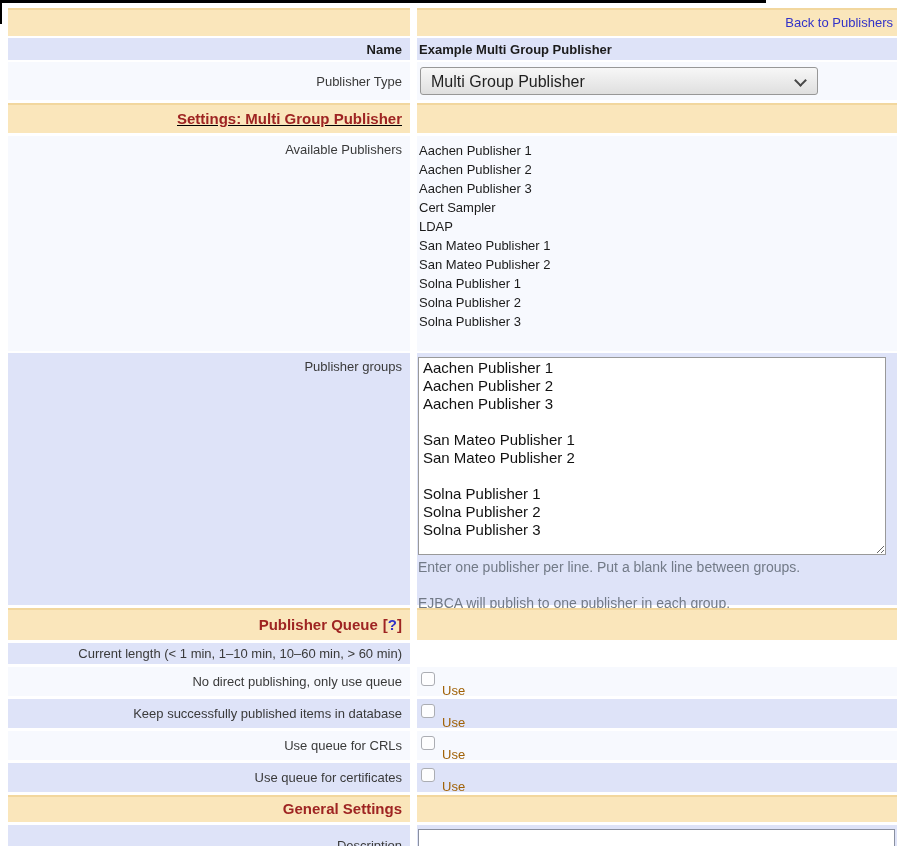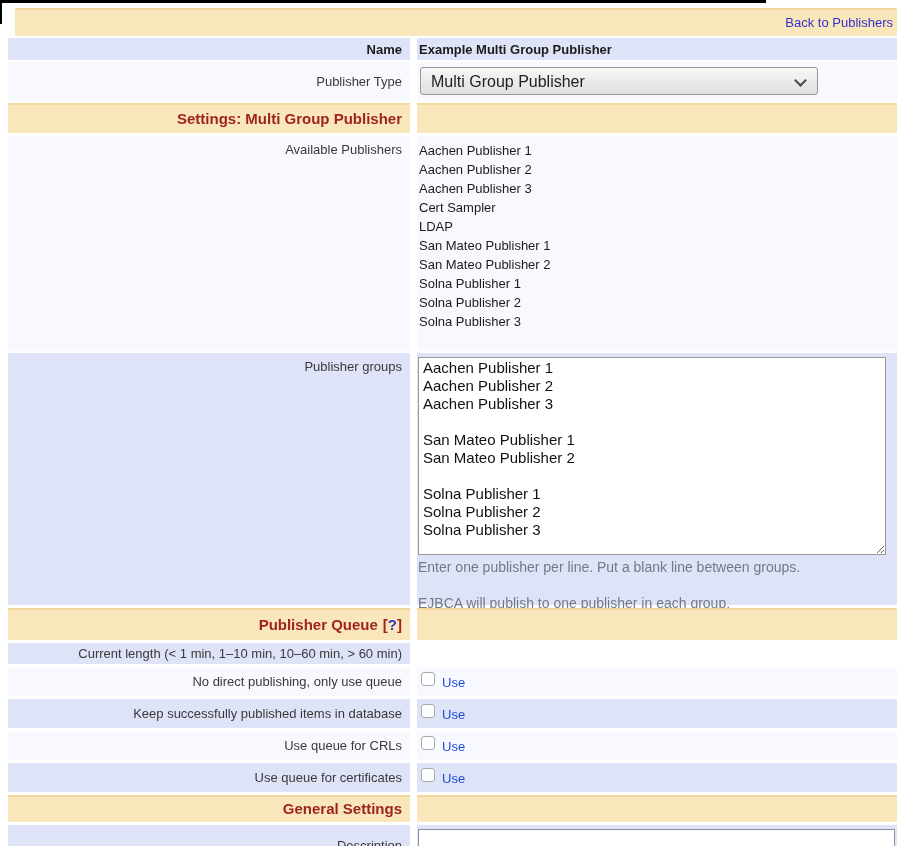--- a/index.html
+++ b/index.html
@@ -12,22 +12,22 @@
   .tbl { padding-top:8px; }
   .row { display:flex; margin-left:8px; margin-right:7px; }
   .mb2 { margin-bottom:2px; } .mb3 { margin-bottom:3px; }
   .lc { width:402px; flex:none; }
   .rc { flex:1; margin-left:7px; }
 
   .c-cream { background:linear-gradient(#f2d79e 0, #f2d79e 2px, #fae6bb 2px); }
   .c-lav   { background:#dee3f8; }
   .c-light { background:#f7f9fe; }
 
-  .h28 { height:28px;flex-direction:column; } .h22 { height:22px; } .h38 { height:38px; }
-  .h30 { height:30px; } .h32 { height:32px; } .h27 { height:27px; }
+  .h28 { height:28px; } .h22 { height:22px; } .h38 { height:38px; }
+  .h30 { height:30px;text-decoration:underline; } .h32 { height:32px; } .h27 { height:27px; }
   .h21 { height:21px; } .h29 { height:29px; } .h215 { height:215px; }
   .h252 { height:252px; } .h40 { height:40px; }
 
   .lbl { display:flex; align-items:center; justify-content:flex-end; height:100%;
          padding-right:8px; box-sizing:border-box; font-size:13px; color:#3a3a3a; }
   .lbl.top { align-items:flex-start; padding-top:6px; }
   .lbl.bold { font-weight:bold; color:#1b1b1b; }
 
   .hdr { display:flex; align-items:center; justify-content:flex-end; height:100%;
          padding-right:8px; box-sizing:border-box; font-weight:bold; font-size:15px; color:#9e2422; }
@@ -59,21 +59,21 @@
                     font-family:"Liberation Sans",sans-serif; font-size:15px; line-height:18px;
                     padding:1px 4px; box-sizing:content-box; }
   .help { font-size:14px; color:#727a87; }
   .help.first { margin-top:4px; }
   .help.second { margin-top:20px; }
 
   .userow { display:flex; align-items:flex-start; height:100%; box-sizing:border-box;
             padding-left:4px; padding-top:5px; }
   input.cb { appearance:none; -webkit-appearance:none; width:14px; height:14px; margin:0;
              border:1px solid #abadb3; border-radius:3px; background:#fdfdfe; cursor:pointer; }
-  .uselabel { margin-left:7px; margin-top:3px; font-size:13px; color:#1d4ed8; }
+  .uselabel { margin-left:7px; margin-top:11px; font-size:13px; color:#a16207; }
 
   .desccell { padding-left:1px; align-items:flex-start; padding-top:4px; }
   input.desc { width:477px; height:26px; border:1px solid #8a90a0; background:#fff;
                font-family:"Liberation Sans",sans-serif; font-size:14px; padding:0 4px; box-sizing:border-box; }
 </style>
 </head>
 <body>
 
 <div class="page">
   <div class="artifact-h"></div>

